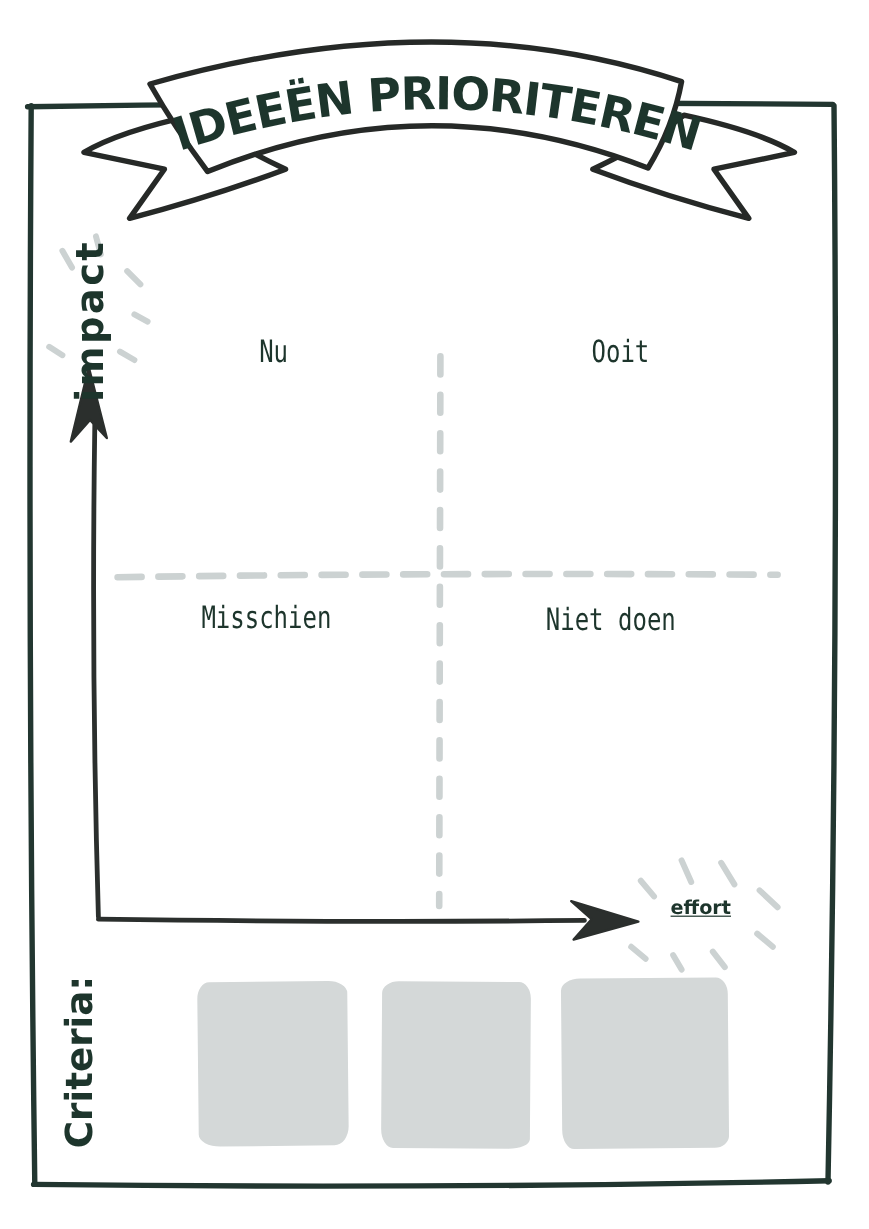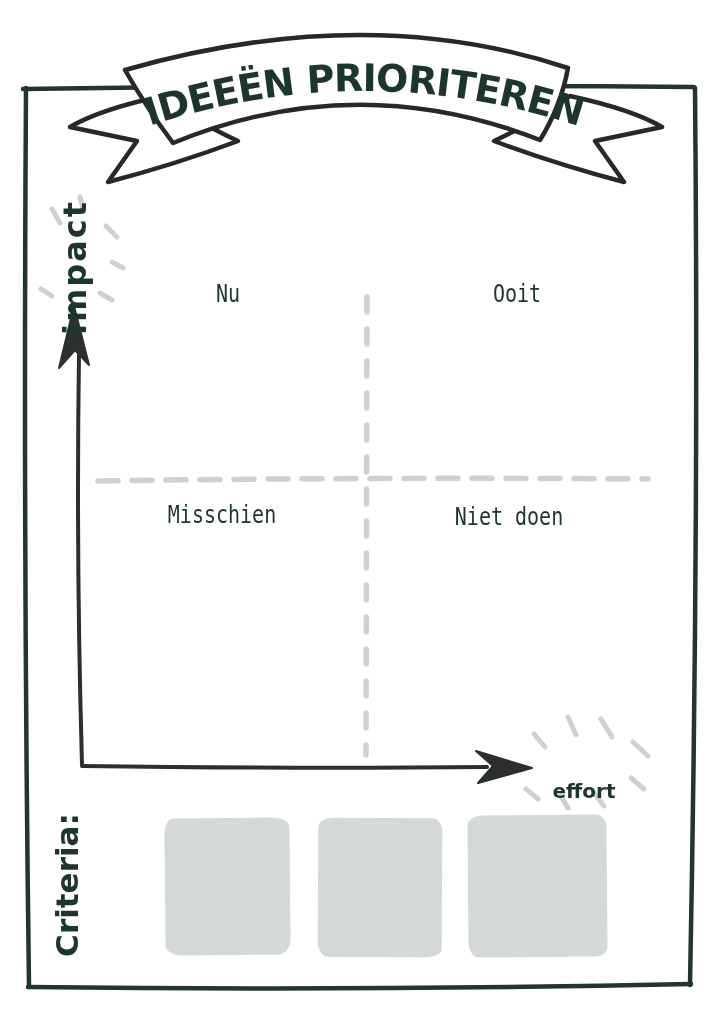--- a/index.html
+++ b/index.html
@@ -85,21 +85,21 @@
     </text>
   </svg>
 
   <div class="qlabel" style="left:196px;top:279px;width:64px;">Nu</div>
   <div class="qlabel" style="left:484px;top:279px;width:66px;">Ooit</div>
   <div class="qlabel" style="left:166px;top:500px;width:112px;">Misschien</div>
   <div class="qlabel" style="left:452px;top:502px;width:114px;">Niet doen</div>
 
   <div class="axis-label rot" style="left:58px;top:202px;width:133px;font-size:32px;letter-spacing:2px;
               transform:rotate(-90deg) translateX(-133px);">impact</div>
-  <div class="axis-label" style="left:538px;top:780px;width:92px;font-size:20px;">effort</div>
+  <div class="axis-label" style="left:538px;top:748px;width:92px;font-size:16px;text-decoration:underline;">effort</div>
 
   <div class="axis-label rot" style="left:50px;top:803px;width:164px;font-size:31px;
               transform:rotate(-90deg) translateX(-164px);">Criteria:</div>
   <div class="card card1"></div>
   <div class="card card2"></div>
   <div class="card card3"></div>
 
 </div>
 
 </body></html>

